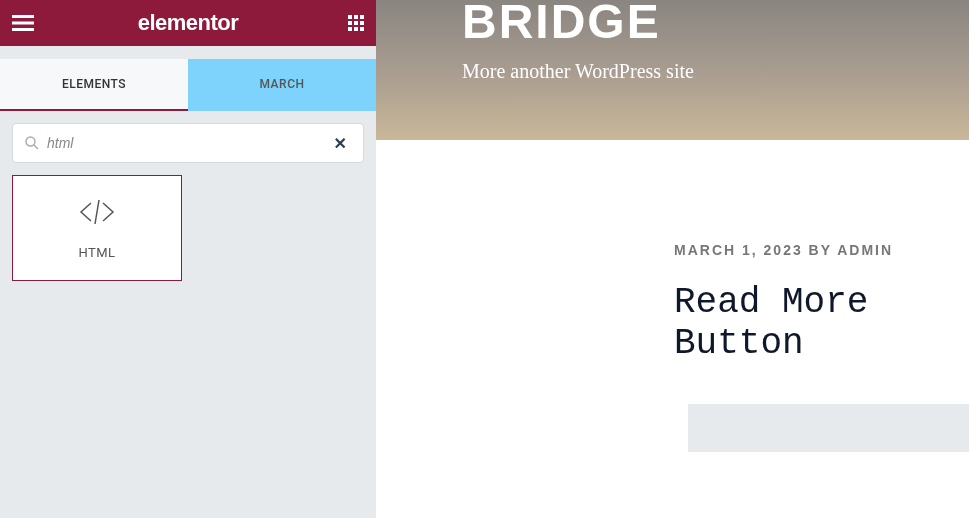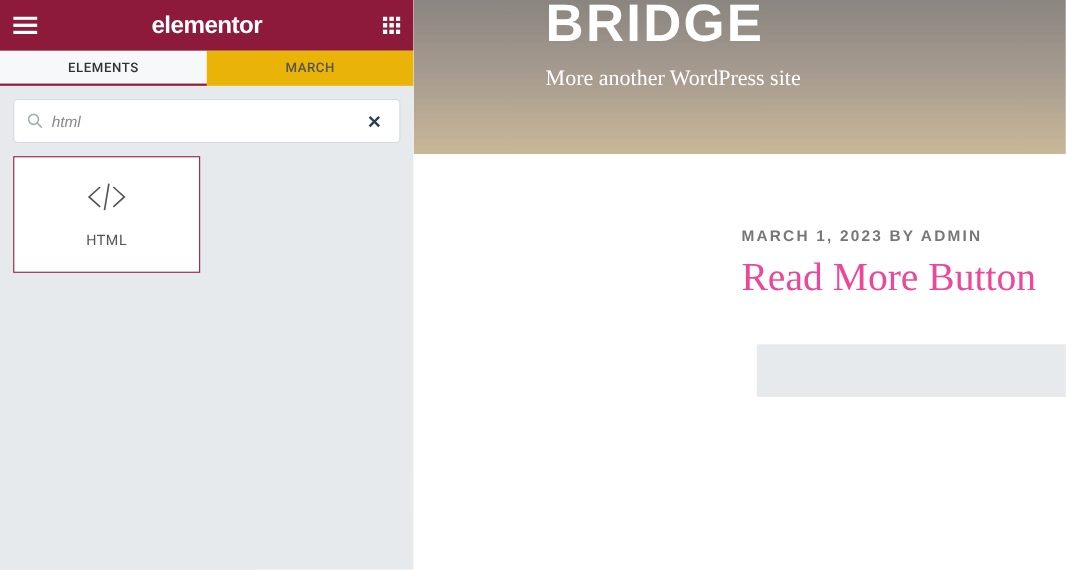--- a/index.html
+++ b/index.html
@@ -44,22 +44,23 @@
     }
     .apps-icon {
       margin-left: auto;
       color: white;
       cursor: pointer;
       display: flex;
       align-items: center;
     }
     .tabs {
       display: flex;
-      background: #eab308;
-      height: 32px;
+      background: #7dd3fc;
+      height: 52px;
+      margin-top: 13px;
     }
     .tab {
       flex: 1;
       display: flex;
       align-items: center;
       justify-content: center;
       font-size: 12px;
       font-weight: 500;
       letter-spacing: 0.5px;
       cursor: pointer;
@@ -147,57 +148,57 @@
       height: 100%;
       background: white;
       position: relative;
       overflow: hidden;
     }
     .hero {
       height: 140px;
       background: linear-gradient(180deg, #8a8580 0%, #a89c90 50%, #c9b798 100%);
       display: flex;
       flex-direction: column;
-      padding-left: 120px;
+      padding-left: 86px;
       padding-top: 0;
       position: relative;
     }
     .hero-title {
       color: white;
       font-size: 48px;
       font-weight: 800;
       letter-spacing: 2px;
       line-height: 1;
       margin-top: -2px;
       font-family: Arial, sans-serif;
     }
     .hero-subtitle {
       color: white;
       font-size: 20px;
       font-weight: 400;
       margin-top: 14px;
       font-family: Georgia, serif;
     }
     .content {
-      padding-top: 66px;
+      padding-top: 102px;
       padding-left: 298px;
     }
     .post-meta {
       font-size: 14px;
       font-weight: 700;
       letter-spacing: 2px;
       color: #777;
       font-family: Arial, sans-serif;
     }
     .post-title {
       font-size: 36px;
       font-weight: 400;
-      color: #ec4899;
-      margin-top: 9px;
-      font-family: Liberation Serif, serif;
+      color: #0f172a;
+      margin-top: 24px;
+      font-family: Liberation Mono, monospace;
     }
     .placeholder-box {
       margin-top: 40px;
       margin-left: 14px;
       width: 282px;
       height: 48px;
       background: #e6eaed;
     }
   </style>
 </head>

